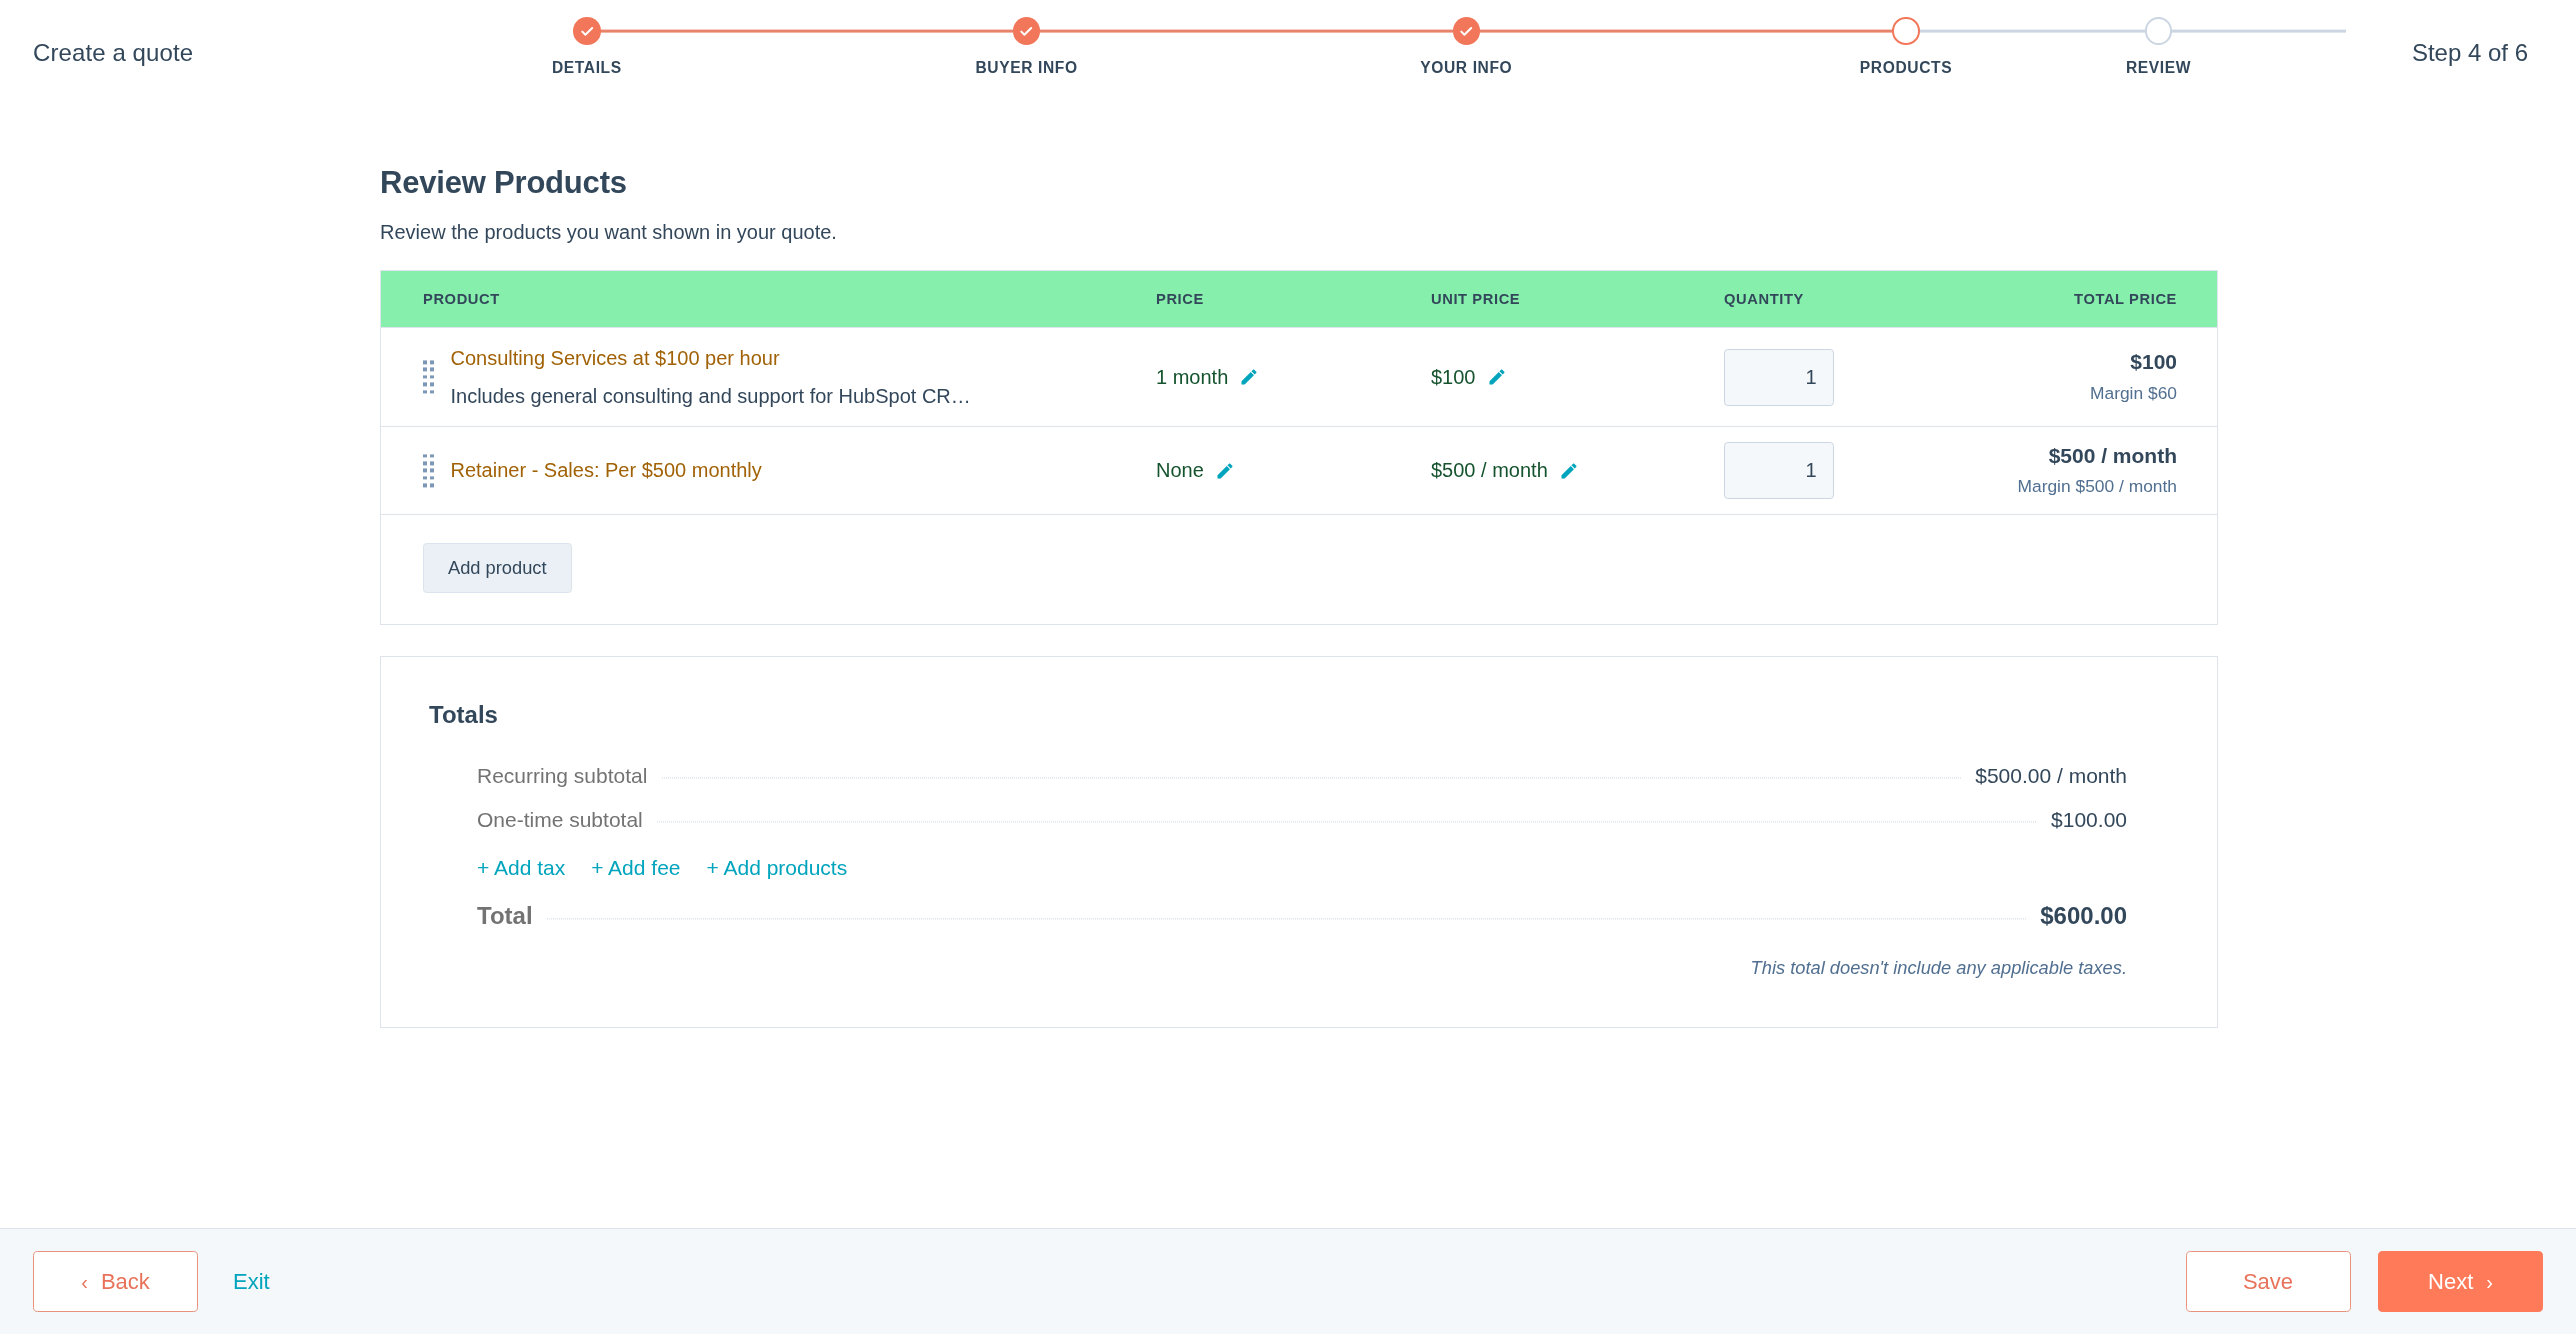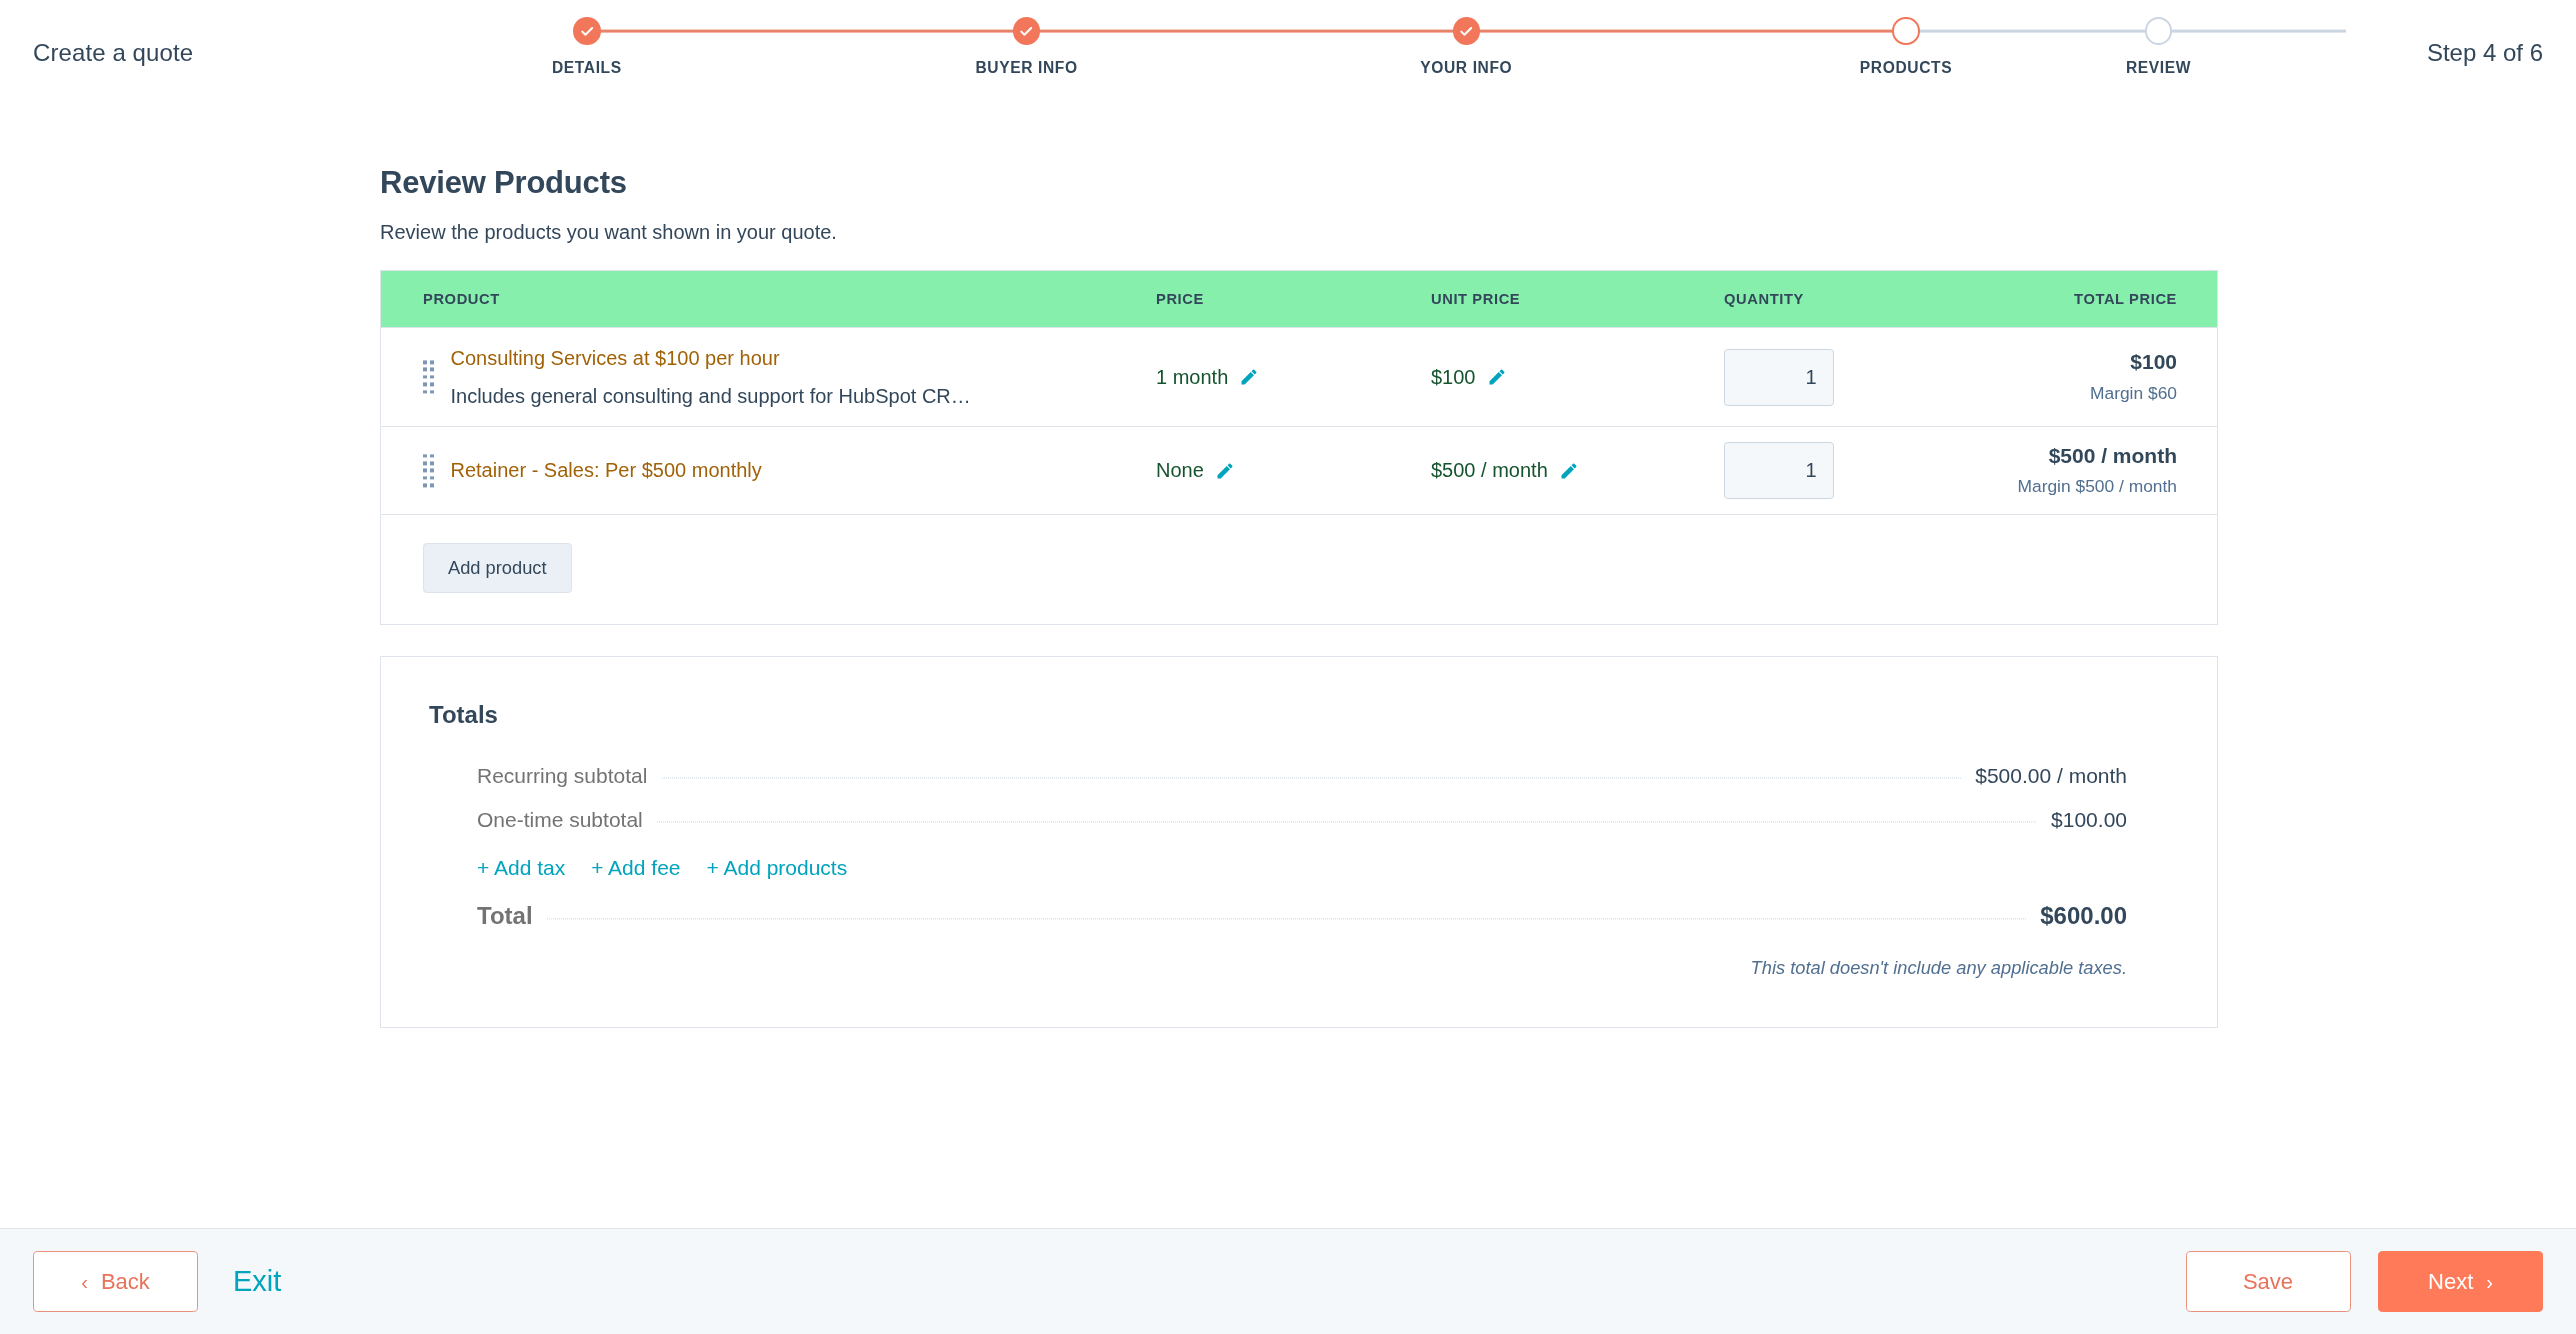--- a/index.html
+++ b/index.html
@@ -23,21 +23,21 @@
   .topbar-title {
     position: absolute;
     left: 33px;
     top: 39px;
     font-size: 24px;
     color: #33475b;
     letter-spacing: 0.1px;
   }
   .topbar-step-count {
     position: absolute;
-    right: 33px;
+    right: 48px;
     top: 39px;
     font-size: 24px;
     color: #33475b;
   }
 
   .stepper {
     position: absolute;
     left: 400ized;
     left: 367px;
     right: 385px;
@@ -346,21 +346,21 @@
   .btn-primary {
     background: #ff7a59;
     border: 1.8px solid #ff7a59;
     color: #ffffff;
     font-size: 22px;
     padding: 0 35px;
     height: 61px;
     min-width: 165px;
   }
   .link-exit {
-    font-size: 29px;
+    font-size: 22px;
     color: #00a4bd;
     text-decoration: none;
     cursor: pointer;
   }
   .chev { font-size: 20px; line-height: 1; }
 </style>
 </head>
 <body>
 
 <div class="topbar">

